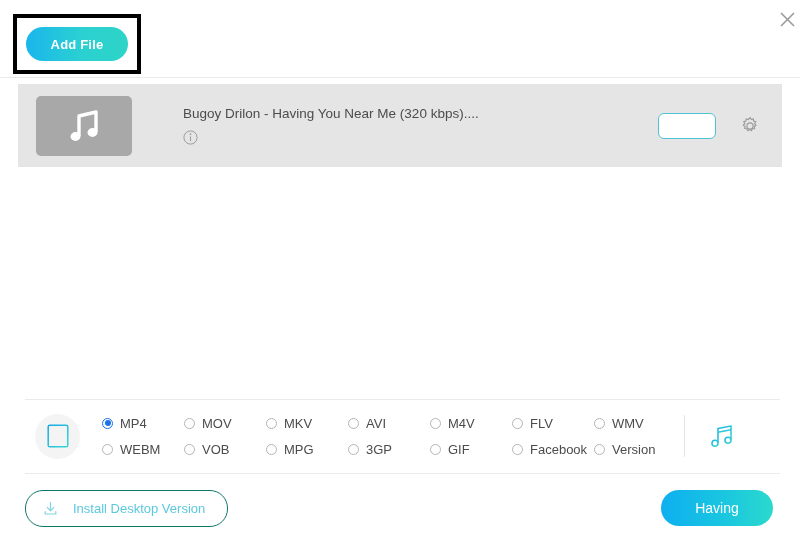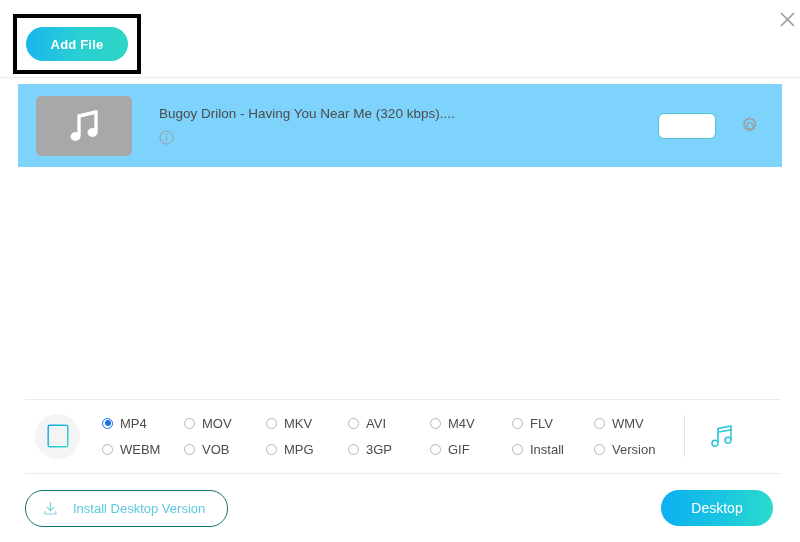--- a/index.html
+++ b/index.html
@@ -73,24 +73,25 @@
     width: 800px;
     height: 318px;
     background: #ffffff;
   }
   .file-row {
     position: absolute;
     left: 18px;
     top: 5px;
     width: 764px;
     height: 83px;
-    background: #7dd3fc;
+    background: #e5e5e5;
     display: flex;
     align-items: center;
     box-sizing: border-box;
+    gap: 24px;
   }
   .file-thumb {
     width: 96px;
     height: 60px;
     margin-left: 18px;
     border-radius: 5px;
     background: #a8a8a8;
     display: flex;
     align-items: center;
     justify-content: center;
@@ -400,21 +401,21 @@
     <div class="radio-item">
       <span class="radio-dot"></span>
       <span>3GP</span>
     </div>
     <div class="radio-item">
       <span class="radio-dot"></span>
       <span>GIF</span>
     </div>
     <div class="radio-item">
       <span class="radio-dot"></span>
-      <span>Install</span>
+      <span>Facebook</span>
     </div>
     <div class="radio-item">
       <span class="radio-dot"></span>
       <span>Version</span>
     </div>
   </div>
 
   <div class="vert-divider"></div>
 
   <div class="audio-type-icon">
@@ -442,14 +443,14 @@
       <svg width="17" height="17" viewBox="0 0 17 17">
         <g fill="none" stroke="#7fd3e4" stroke-width="1.2" stroke-linecap="round">
           <line x1="8.5" y1="2.5" x2="8.5" y2="10.2"></line>
           <polyline points="5.2,7.4 8.5,10.6 11.8,7.4"></polyline>
           <polyline points="3.2,11.6 3.2,14 13.8,14 13.8,11.6"></polyline>
         </g>
       </svg>
     </span>
     <span>Install Desktop Version</span>
   </div>
-  <div class="convert-btn">Desktop</div>
+  <div class="convert-btn">Having</div>
 </div>
 
 </body></html>

